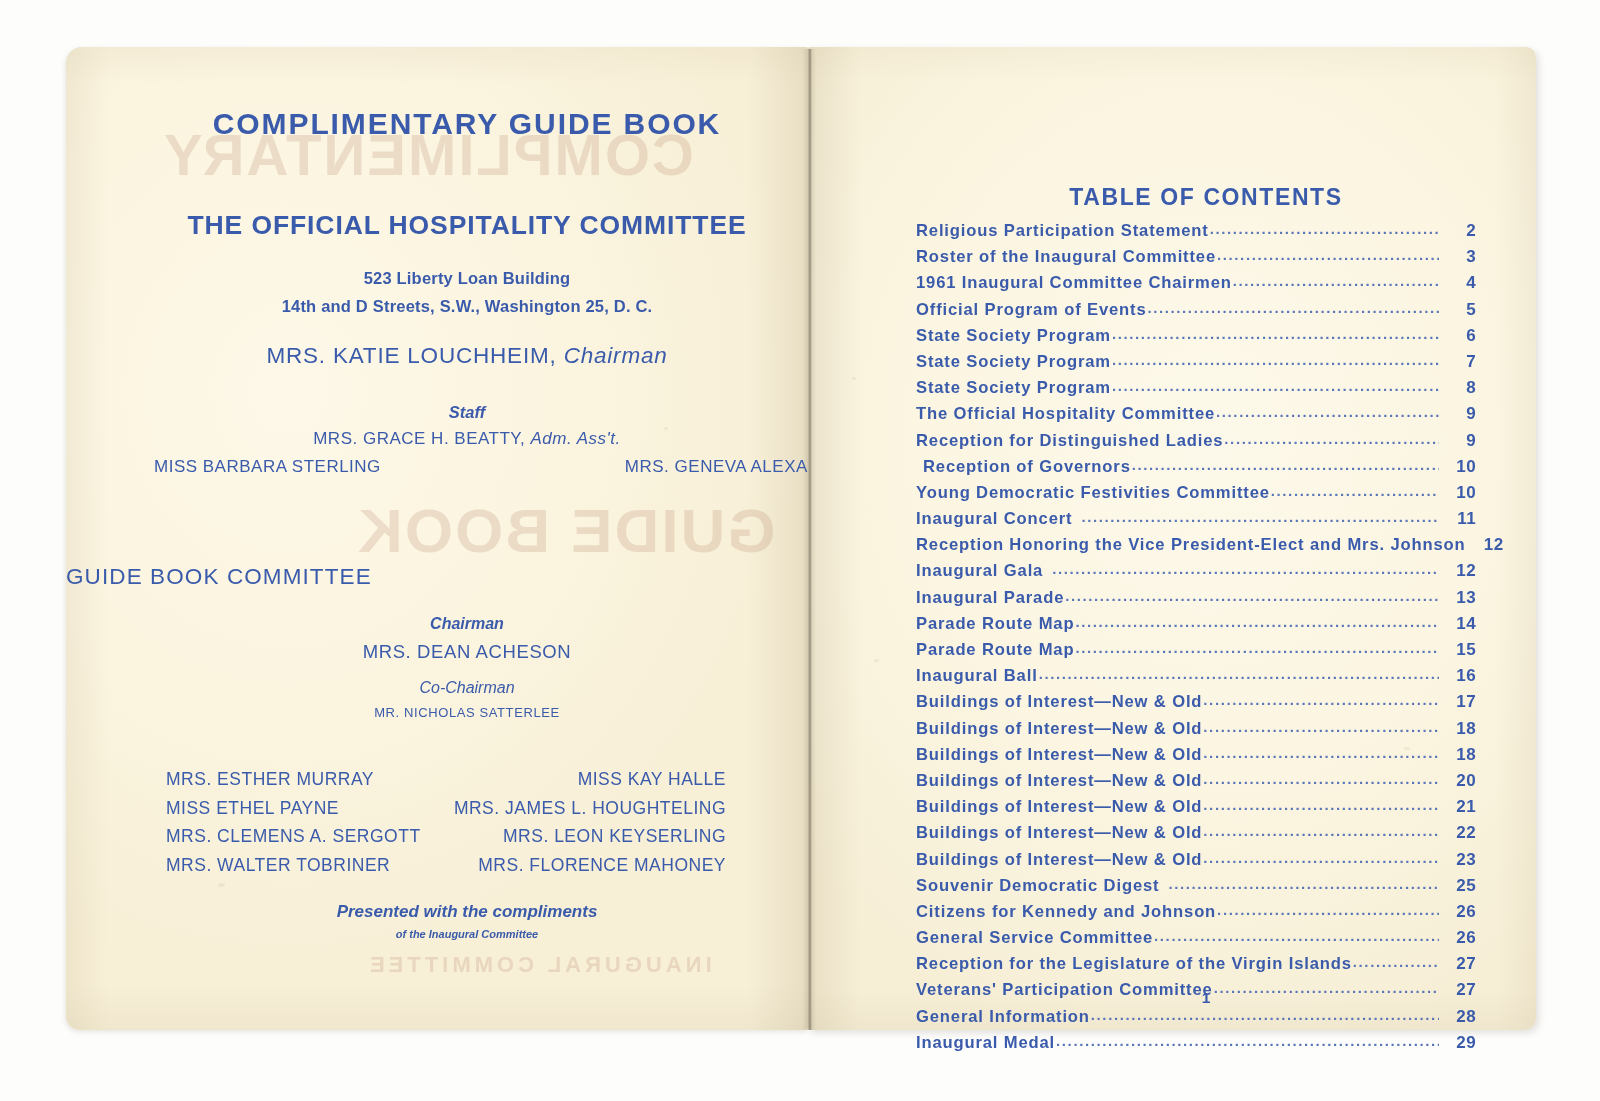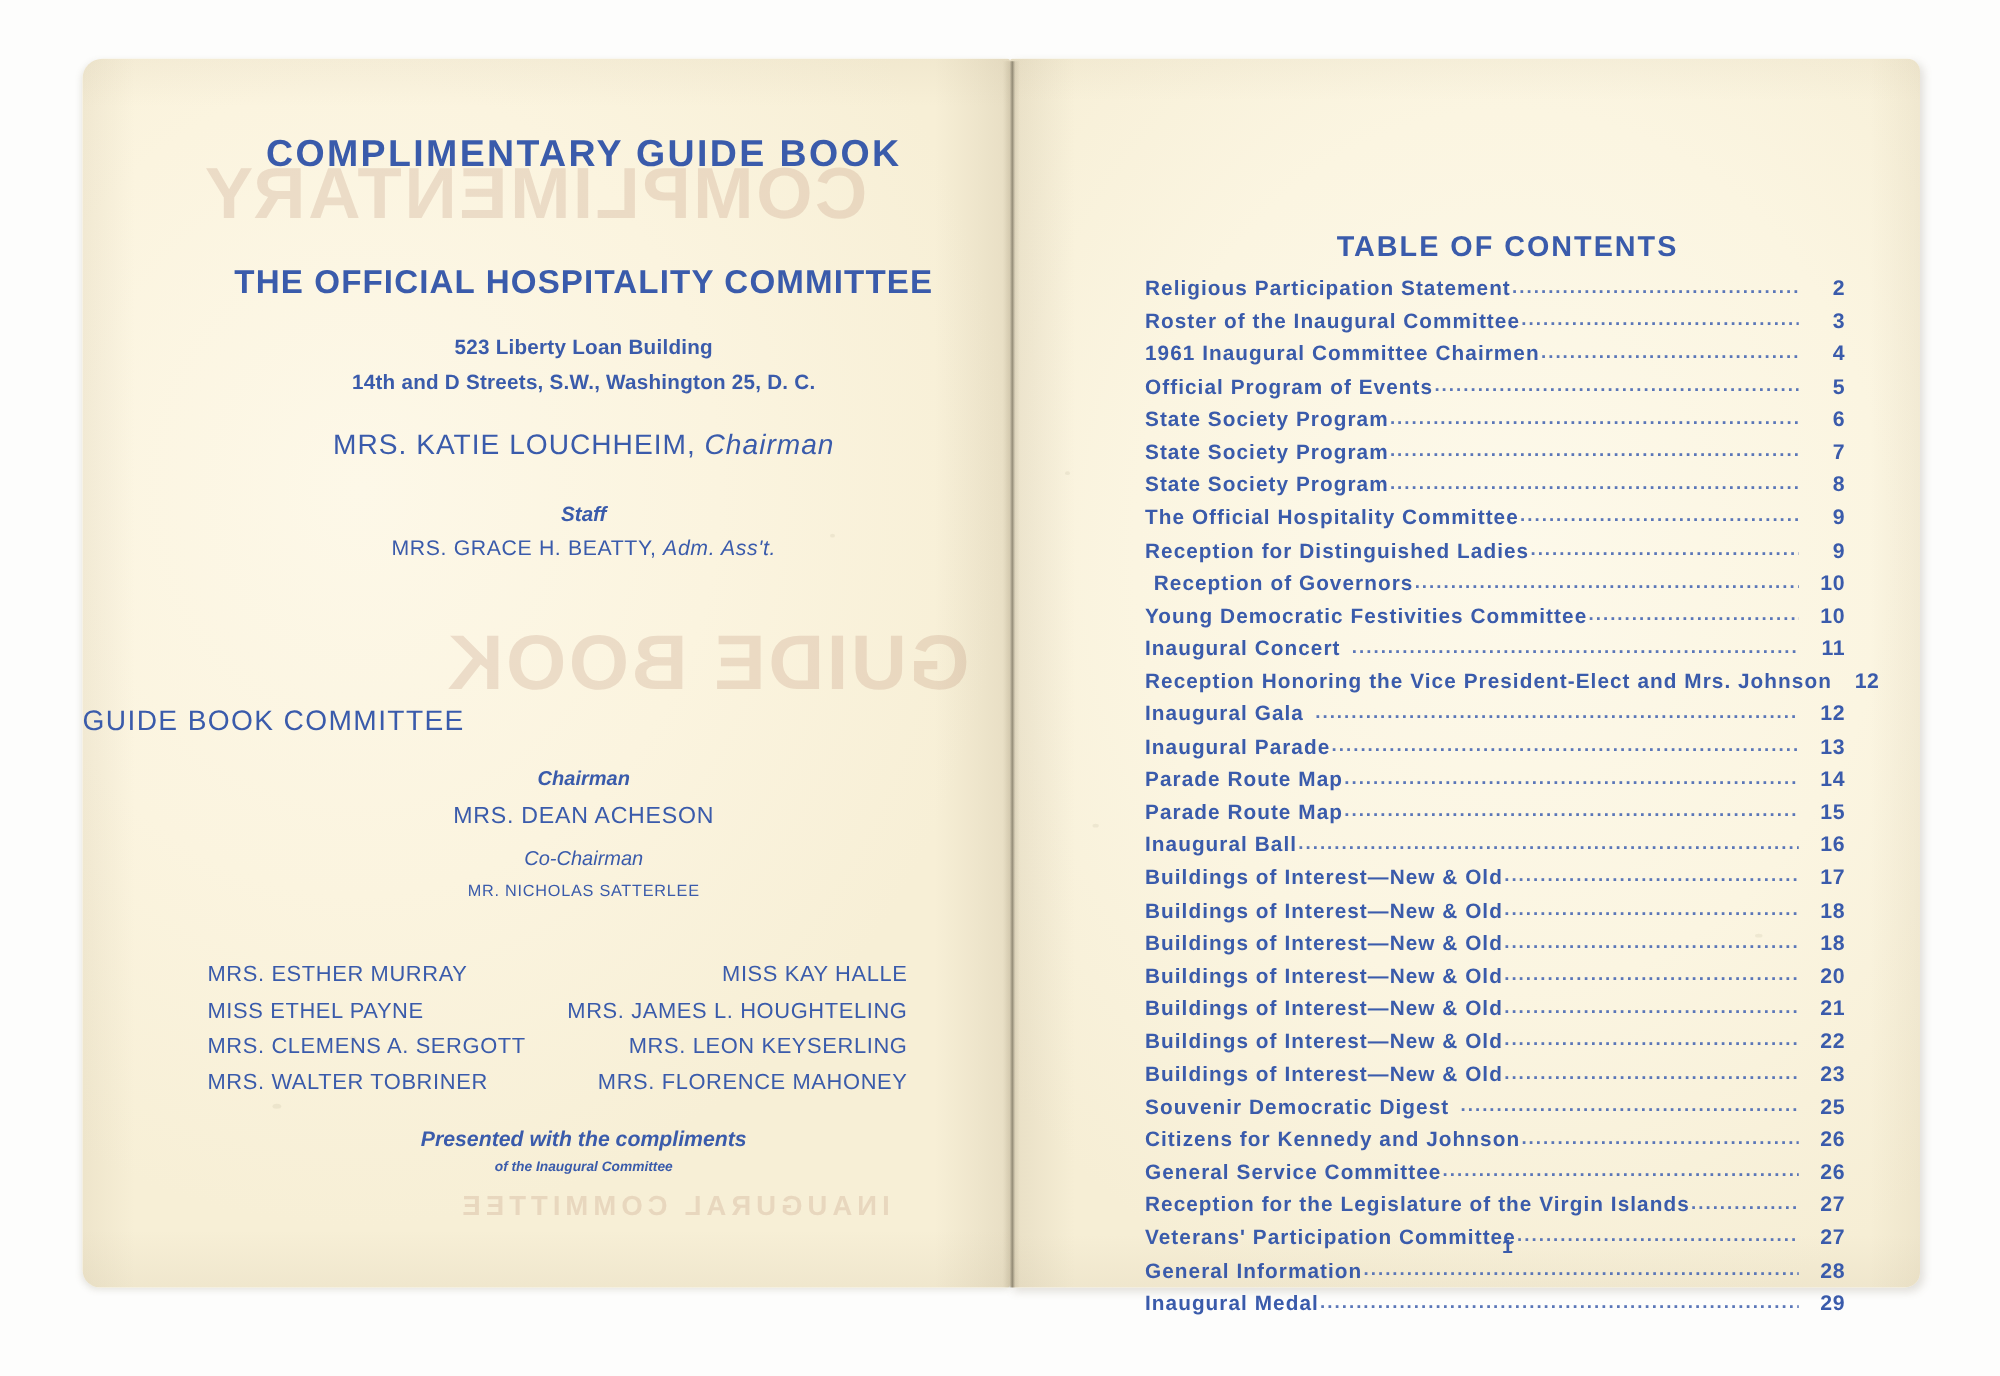--- a/index.html
+++ b/index.html
@@ -446,20 +446,24 @@
           <span class="role">Chairman</span>
         </div>
 
         <div class="l-staff-label">Staff</div>
 
         <div class="l-staff-1">
           <span>MRS. GRACE H. BEATTY,</span>
           <span class="role">Adm. Ass't.</span>
         </div>
 
+        <div class="l-staff-row">
+          <span>MISS BARBARA STERLING</span>
+          <span>MRS. GENEVA ALEXANDER</span>
+        </div>
 
         <div class="l-gbc">GUIDE BOOK COMMITTEE</div>
 
         <div class="l-gbc-chair-label">Chairman</div>
         <div class="l-gbc-chair">MRS. DEAN ACHESON</div>
 
         <div class="l-gbc-cochair-label">Co-Chairman</div>
         <div class="l-gbc-cochair">MR. NICHOLAS SATTERLEE</div>
 
         <div class="l-members">

